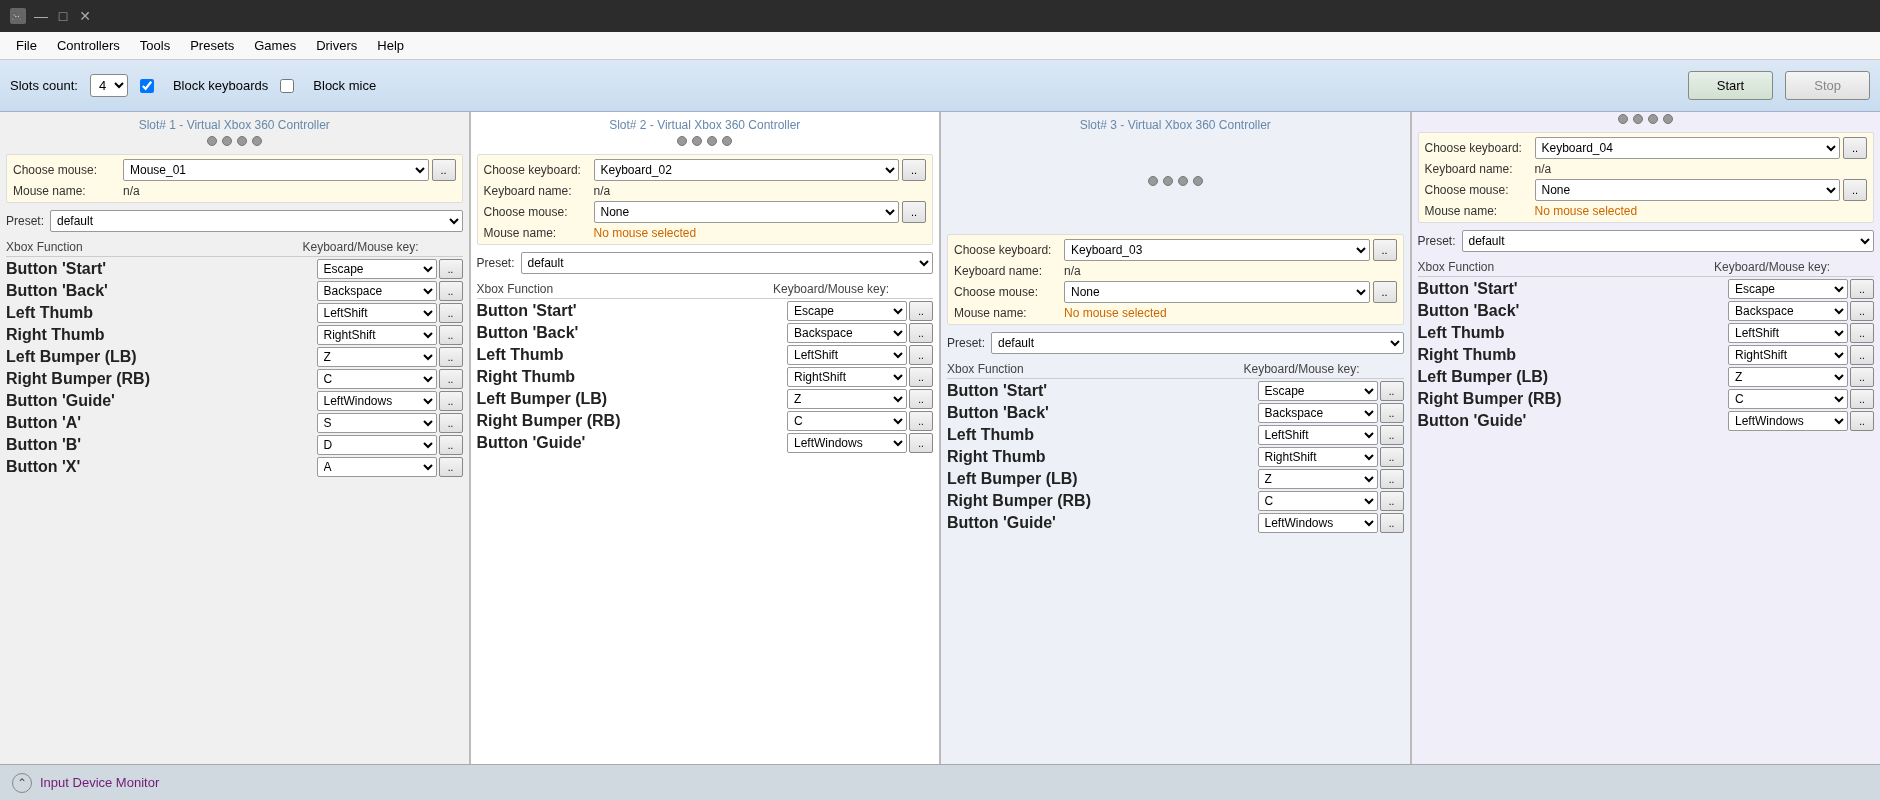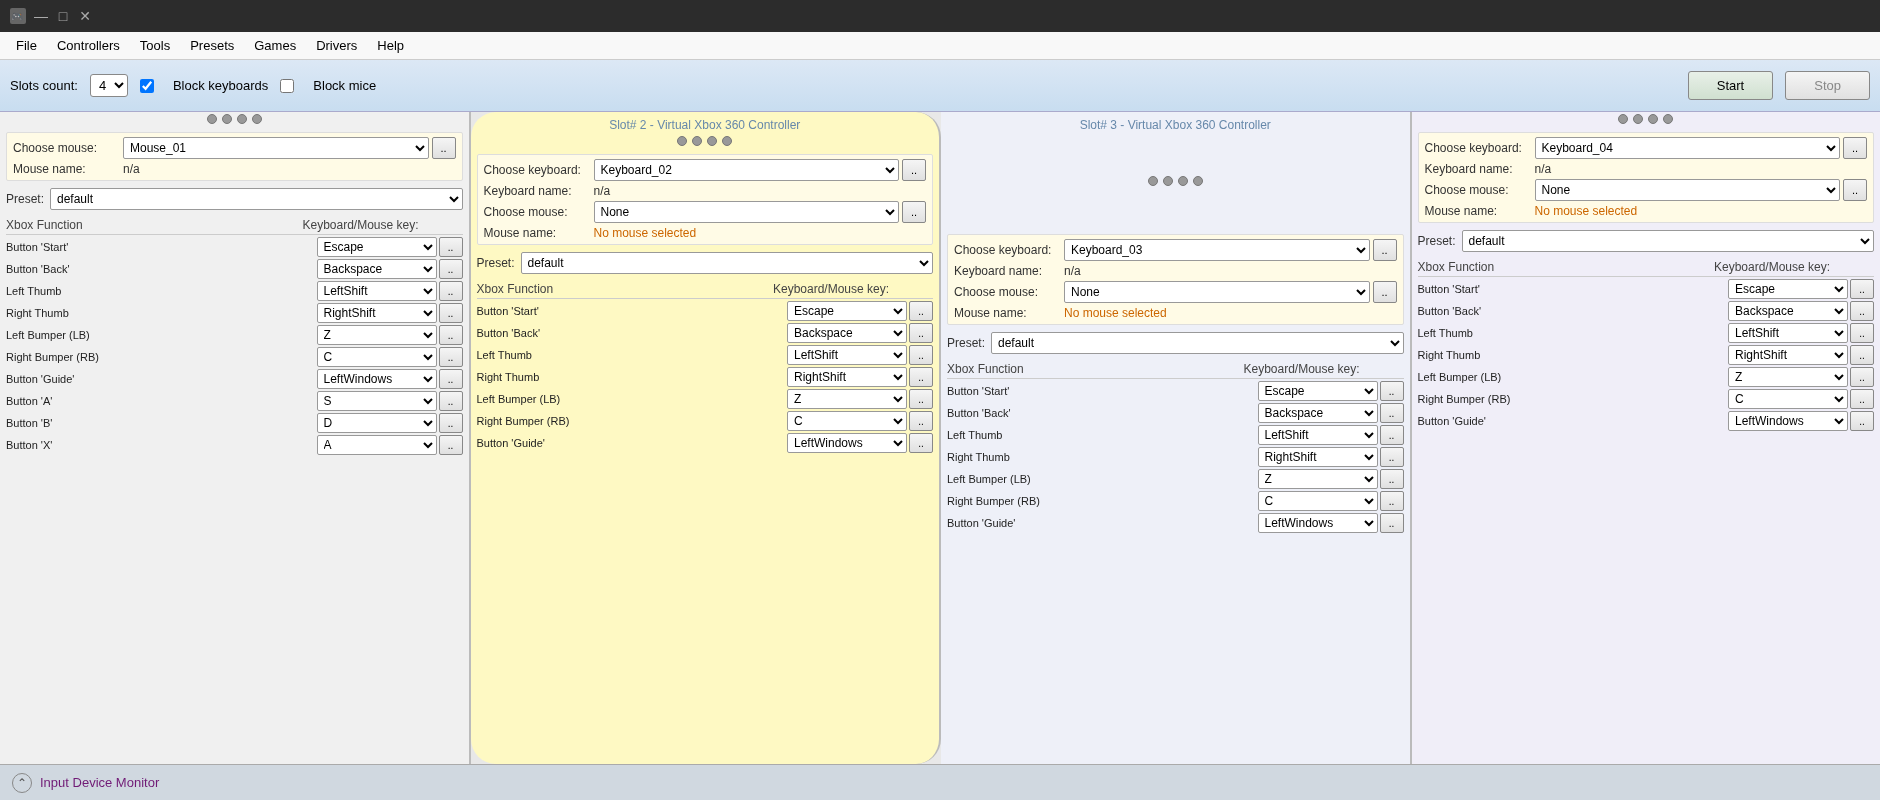--- a/index.html
+++ b/index.html
@@ -267,22 +267,23 @@
       color: #444;
     }
 
     .function-row {
       display: flex;
       align-items: center;
       margin-bottom: 2px;
     }
     .function-name {
       flex: 1;
-      font-size: 11px;
+      font-size: 16px;
       color: #222;
+      font-weight: bold;
     }
     .function-key-select {
       width: 120px;
       padding: 1px 2px;
       border: 1px solid #999;
       border-radius: 2px;
       background: white;
       font-size: 12px;
       cursor: pointer;
       margin-left: 12px;
@@ -373,20 +374,21 @@
     <span>Block mice</span>
   </label>
   <div class="toolbar-spacer"></div>
   <button class="toolbar-btn start-btn">Start</button>
   <button class="toolbar-btn stop-btn">Stop</button>
 </div>
 
 <div class="main-content">
 
   <div class="slot-panel">
+    <div class="slot-header">Slot# 1 - Virtual Xbox 360 Controller</div>
     <div class="slot-dots">
       <div class="dot"></div>
       <div class="dot"></div>
       <div class="dot"></div>
       <div class="dot"></div>
     </div>
     <div class="slot-body">
 
       <div class="device-section">
         <div class="device-row">
@@ -460,21 +462,21 @@
         <div class="function-key-btn">..</div>
       </div>
       <div class="function-row">
         <span class="function-name">Button 'X'</span>
         <select class="function-key-select"><option>A</option></select>
         <div class="function-key-btn">..</div>
       </div>
     </div>
   </div>
 
-  <div class="slot-panel" style="background:#fef9c3;border-radius:25px;">
+  <div class="slot-panel" style="background:#ffffff;">
     <div class="slot-header">Slot# 2 - Virtual Xbox 360 Controller</div>
     <div class="slot-dots">
       <div class="dot"></div>
       <div class="dot"></div>
       <div class="dot"></div>
       <div class="dot"></div>
     </div>
     <div class="slot-body">
       <div class="device-section">
         <div class="device-row">

